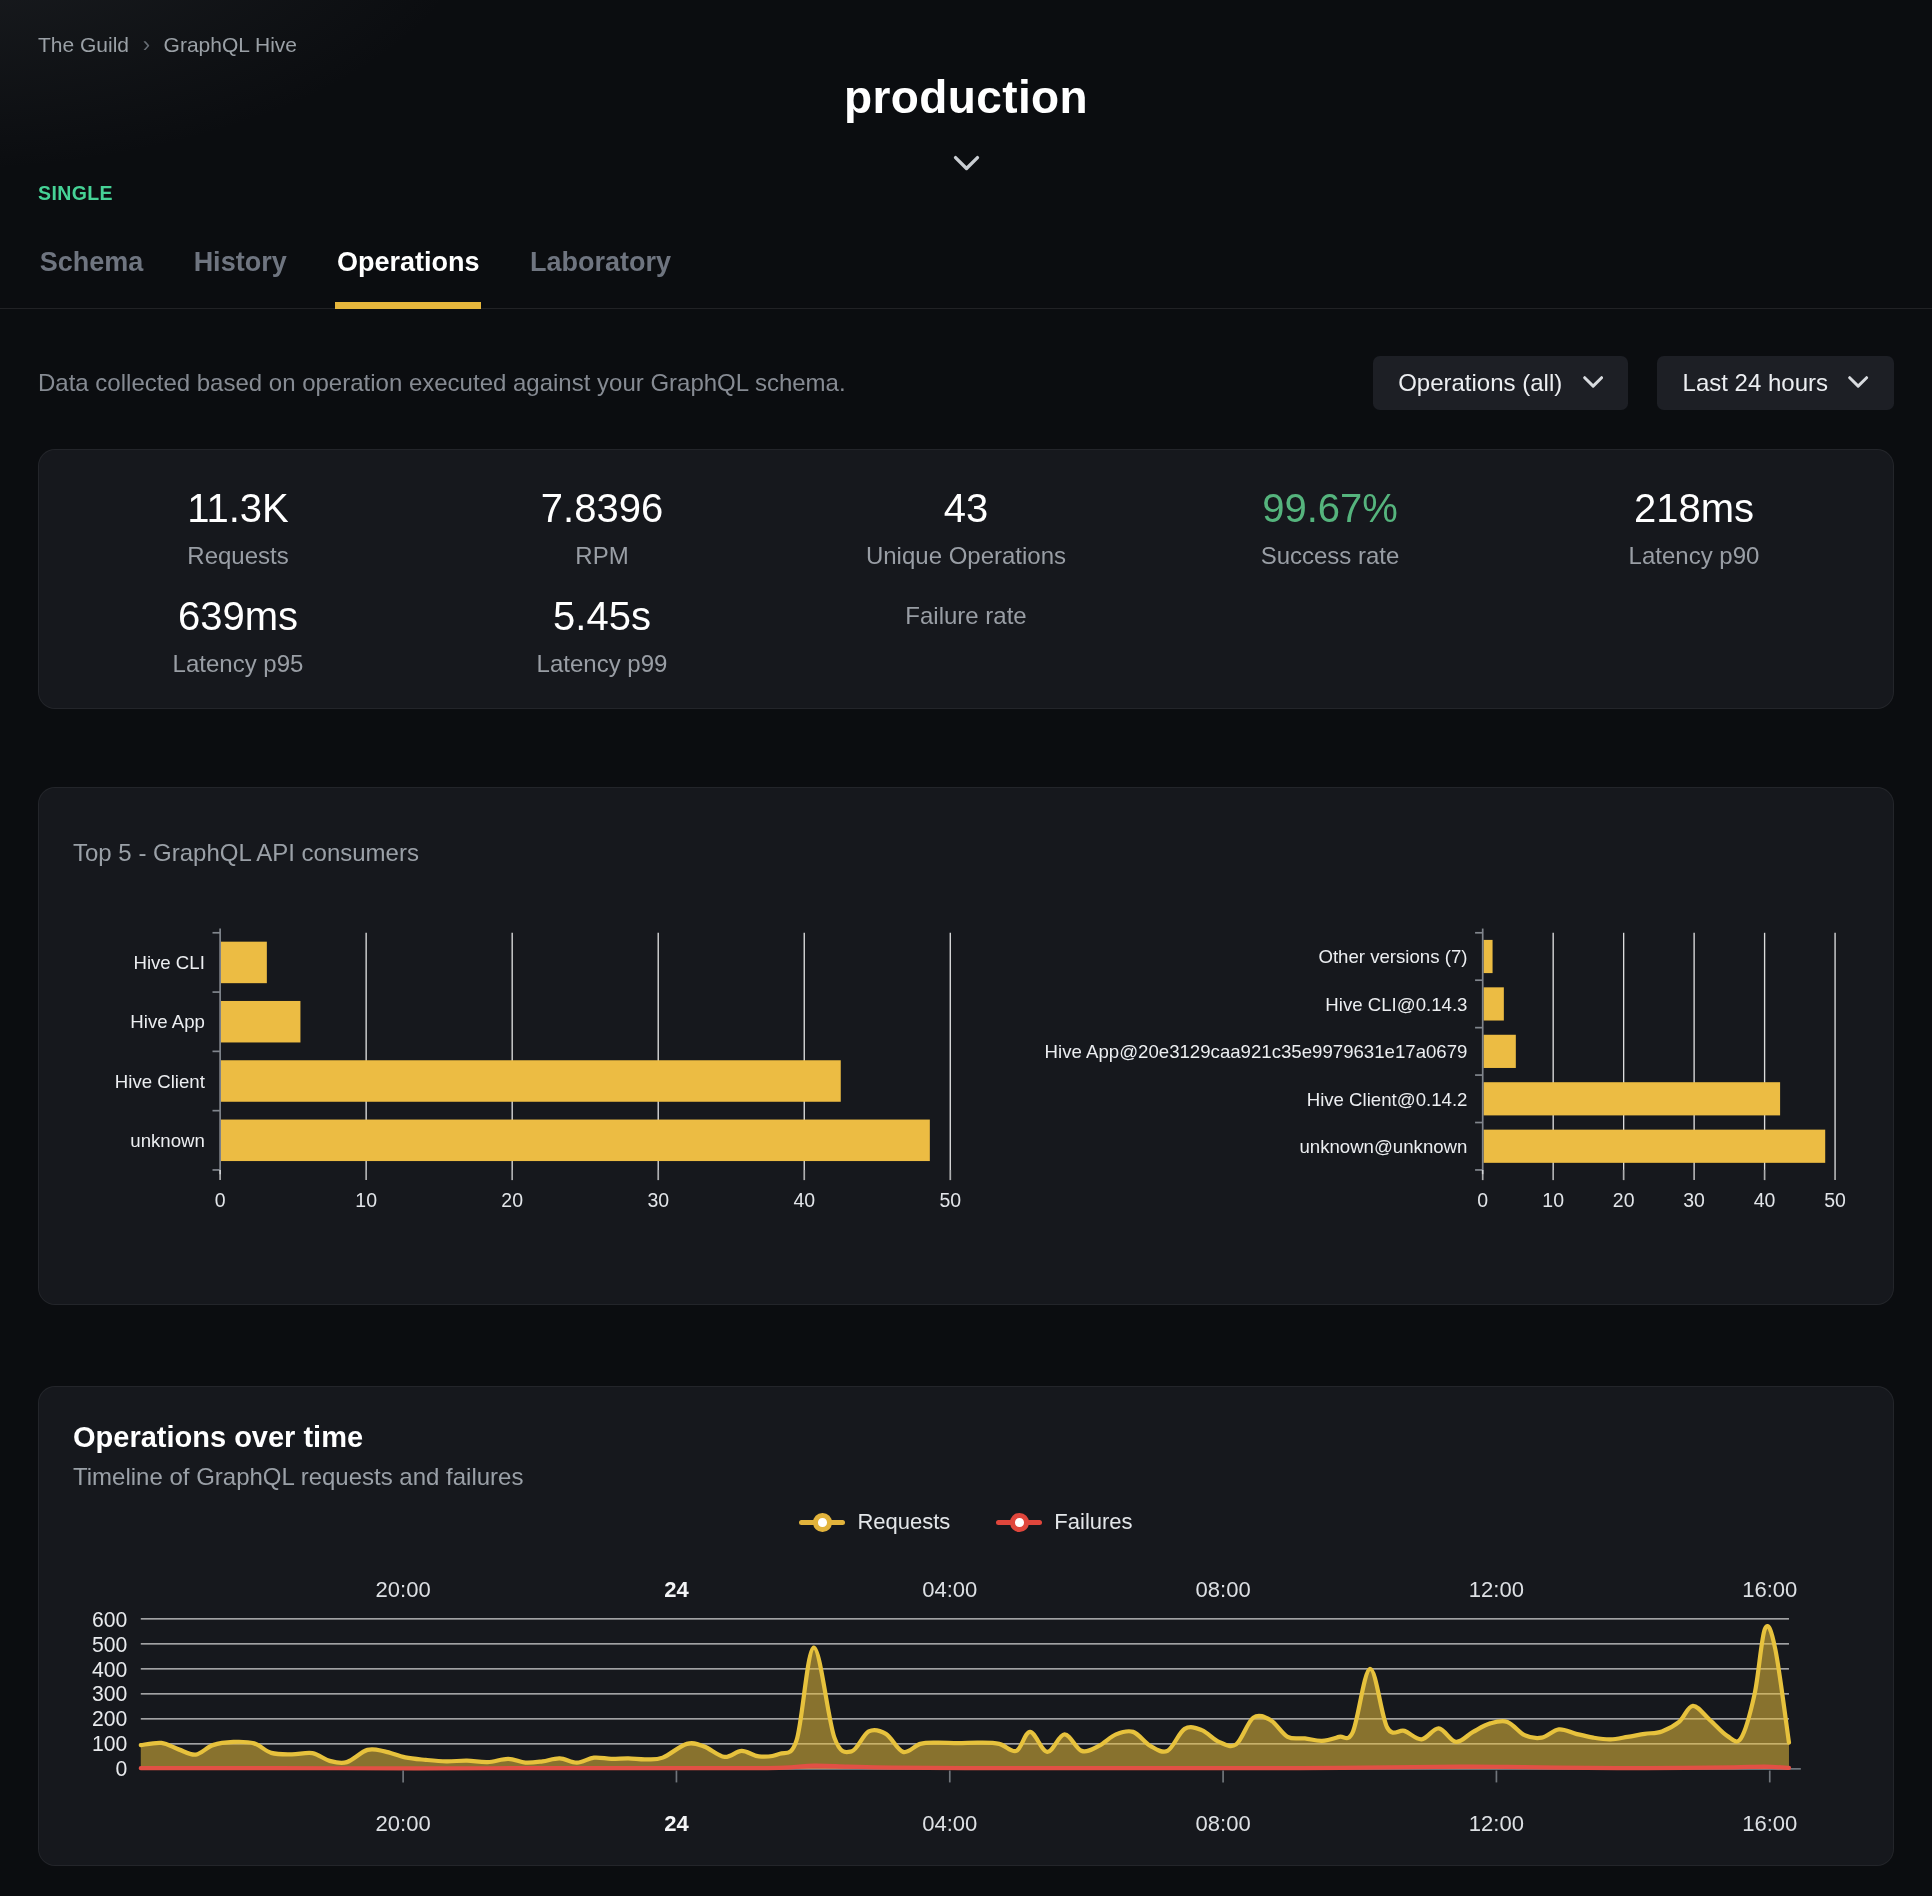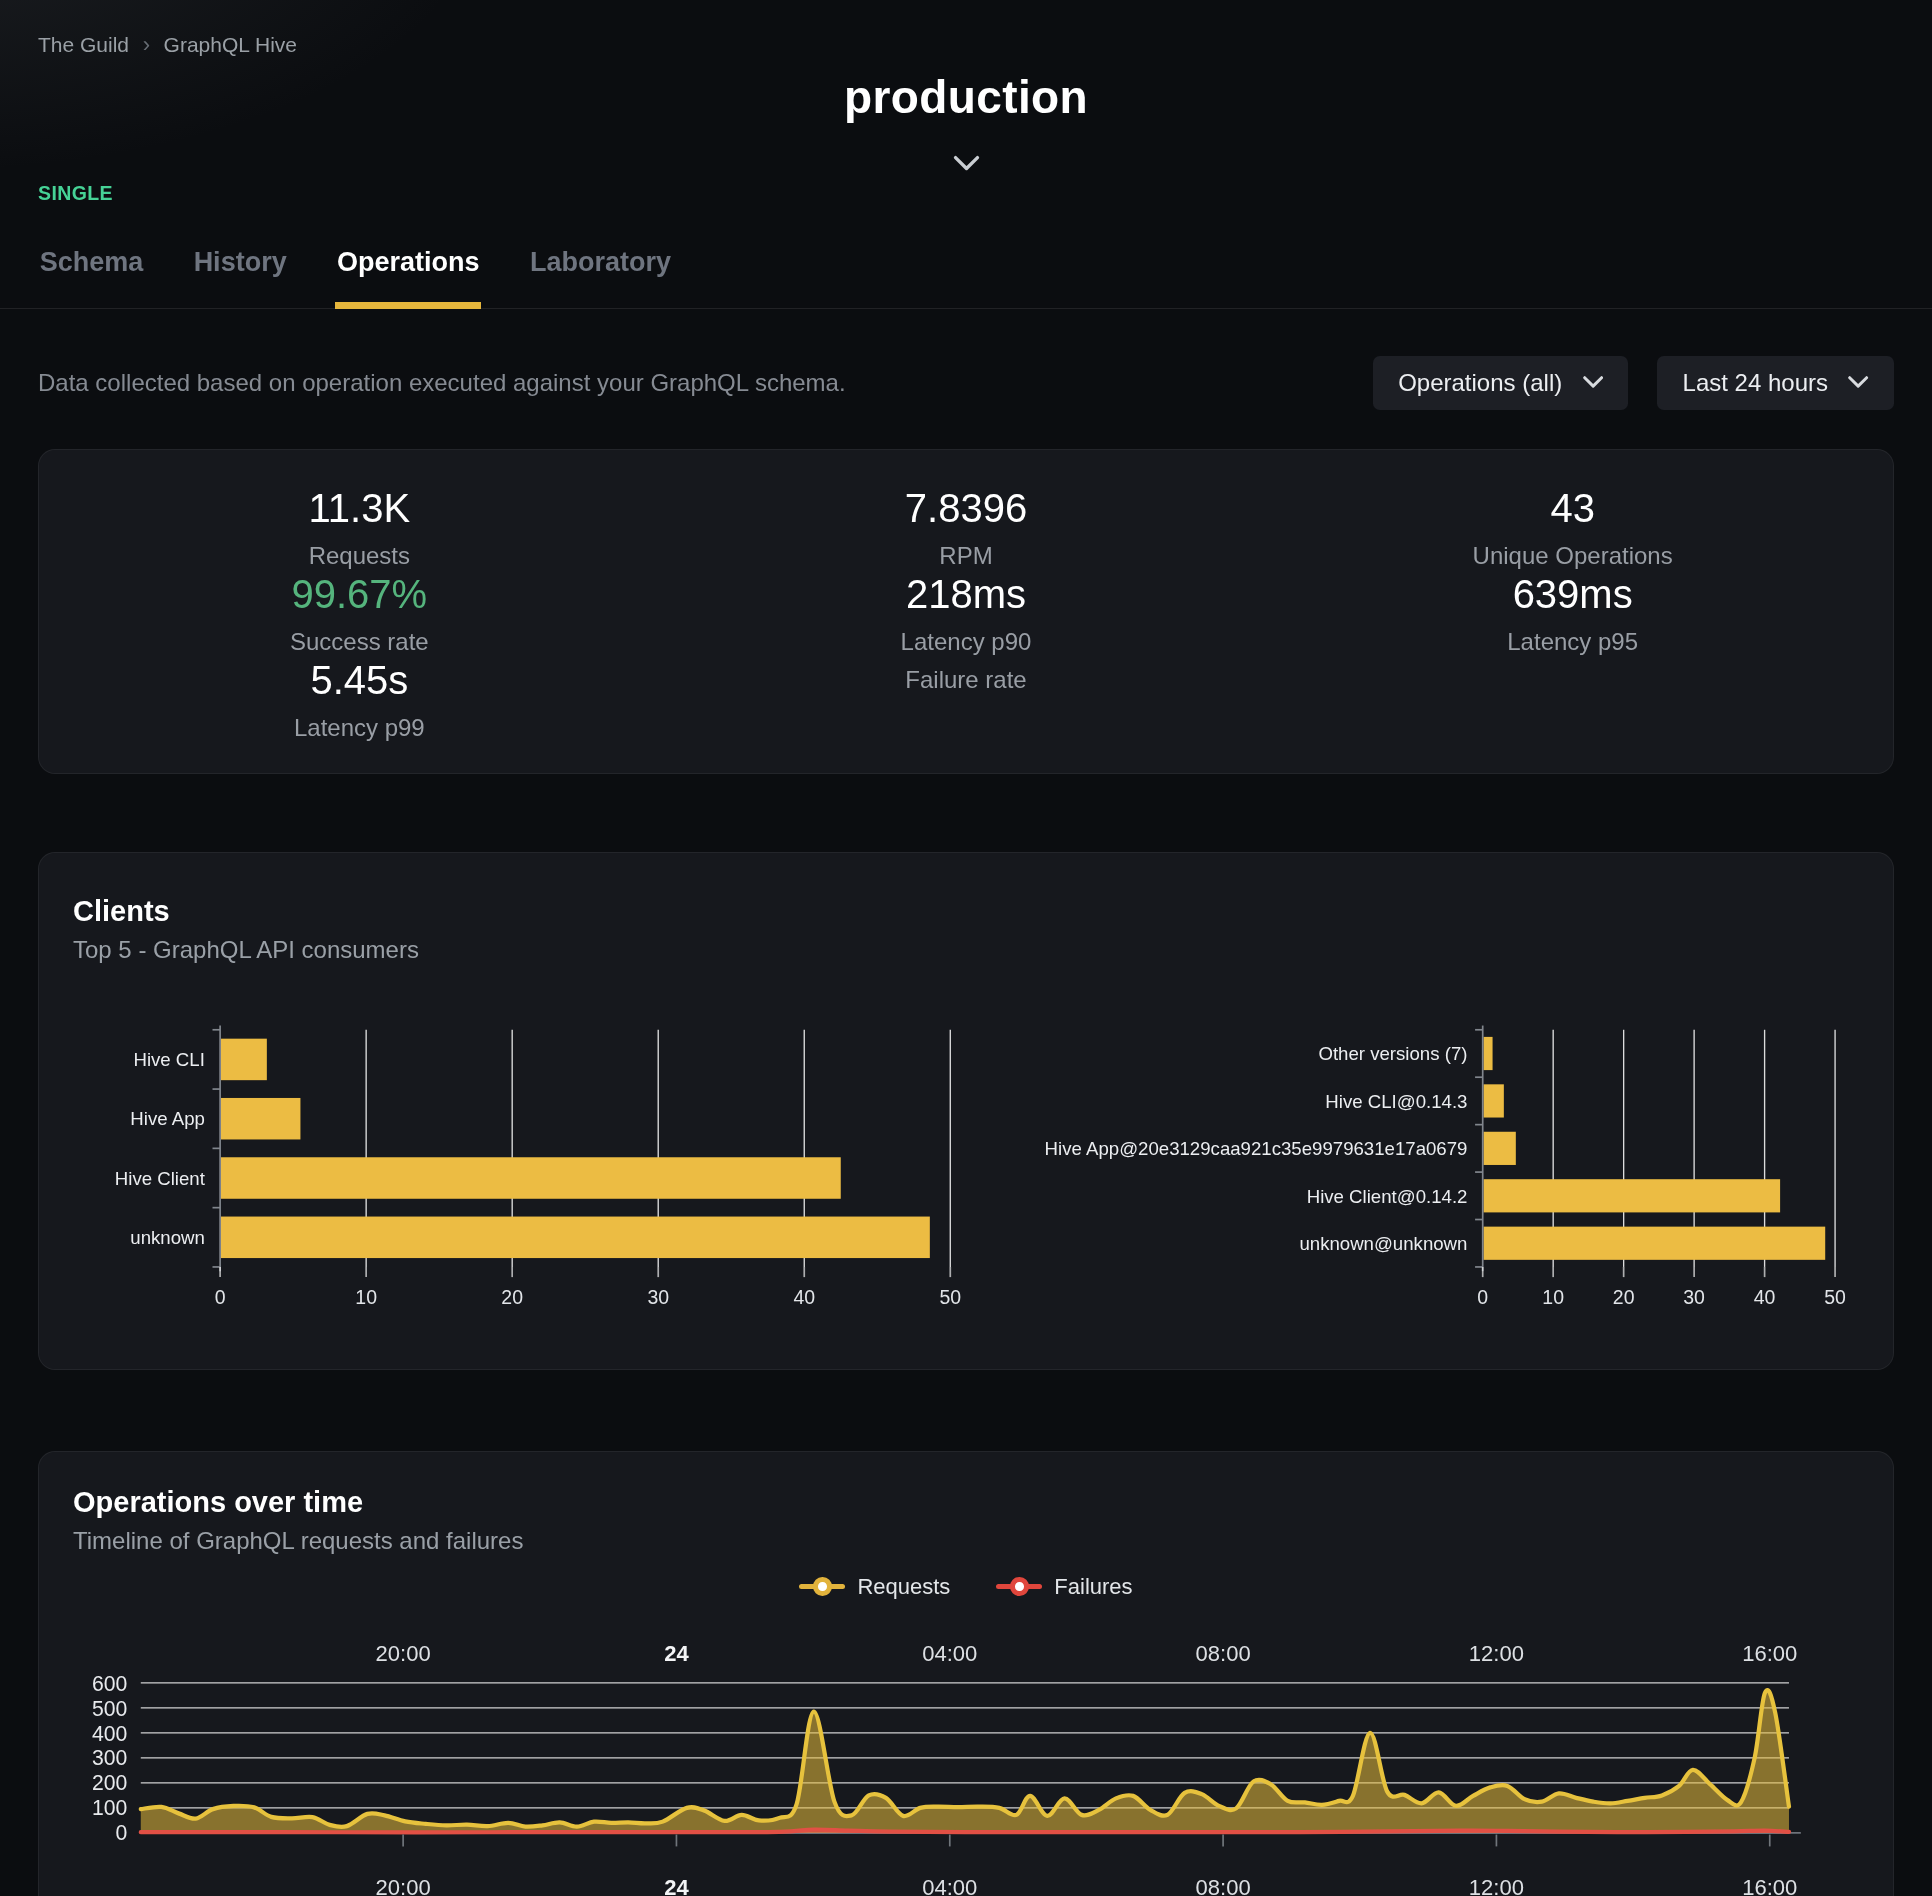--- a/index.html
+++ b/index.html
@@ -45,21 +45,21 @@
   }
 
   .card {
     background:#16181d;
     border:1.7px solid rgba(255,255,255,0.06);
     border-radius:17px;
   }
   .stats-card {
     margin-top:39px;
     padding:34px 17px 30.5px;
-    display:grid; grid-template-columns:repeat(3,1fr); 
+    display:grid; grid-template-columns:repeat(5,1fr); row-gap:22px;
     text-align:center;
   }
   .stat-value { font-size:40px; line-height:1.2; color:#ffffff; }
   .stat-label { margin-top:10.2px; font-size:24px; color:#999ea5; }
 
   .clients-card { margin-top:78px; padding:42px 34px 51px; height:518px; }
   .card-title { font-size:29px; font-weight:bold; color:#fff; }
   .card-subtitle { margin-top:8.5px; font-size:24px; color:#9aa0a7; }
   .charts-row { margin-top:59px; display:flex; justify-content:space-between;text-decoration:underline; }
   .chart-left { margin-left:37px; }
@@ -151,21 +151,20 @@
     <div class="stat">
       <div class="stat-value">5.45s</div>
       <div class="stat-label">Latency p99</div>
     </div>
     <div class="stat">
       <div class="stat-label">Failure rate</div>
     </div>
   </section>
 
   <section class="card clients-card">
-    <h2 class="card-title">Clients</h2>
     <p class="card-subtitle">Top 5 - GraphQL API consumers</p>
     <div class="charts-row">
       <div class="chart-left"><svg width="864" height="288" viewBox="0 0 1020 340">
             <line x1="302.4" x2="302.4" y1="8" y2="288" stroke="rgba(255,255,255,0.85)" stroke-width="1.6"></line>
             <line x1="474.8" x2="474.8" y1="8" y2="288" stroke="rgba(255,255,255,0.85)" stroke-width="1.6"></line>
             <line x1="647.1999999999999" x2="647.1999999999999" y1="8" y2="288" stroke="rgba(255,255,255,0.85)" stroke-width="1.6"></line>
             <line x1="819.6" x2="819.6" y1="8" y2="288" stroke="rgba(255,255,255,0.85)" stroke-width="1.6"></line>
             <line x1="992" x2="992" y1="8" y2="288" stroke="rgba(255,255,255,0.85)" stroke-width="1.6"></line>
             <rect x="131" y="18.5" width="54.168000000000006" height="49" fill="#ecbc43"></rect>
             <text x="112" y="51" text-anchor="end" fill="#eceef1" font-size="22">Hive CLI</text>

